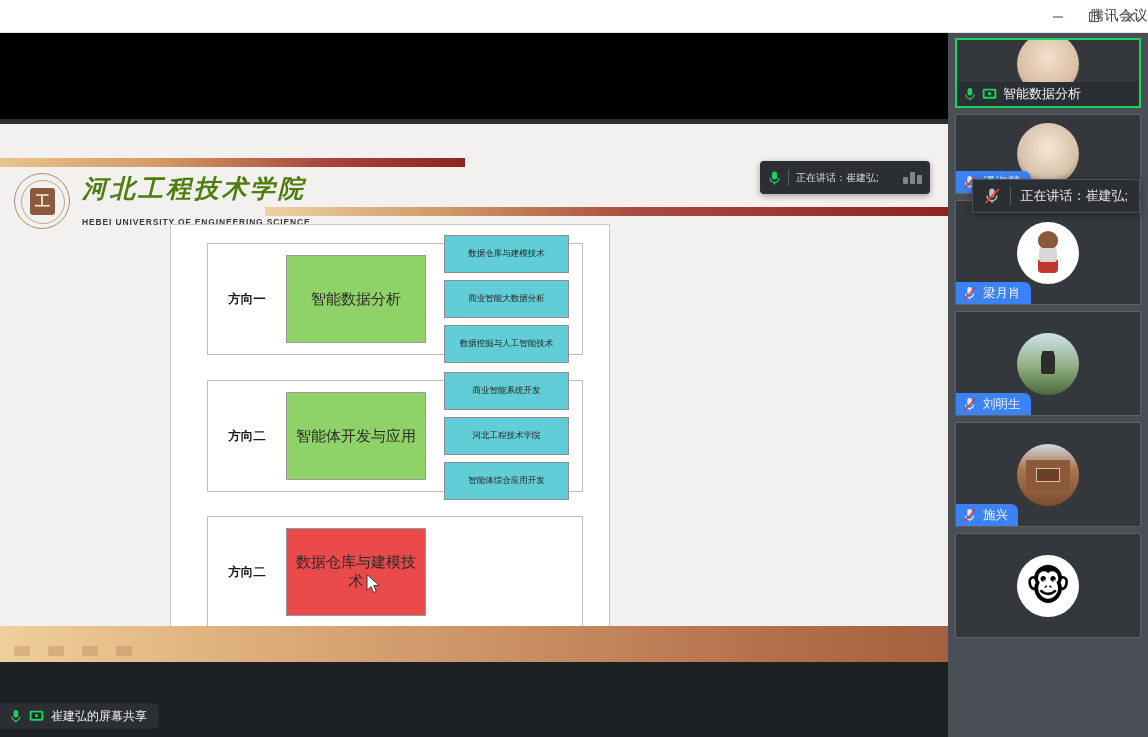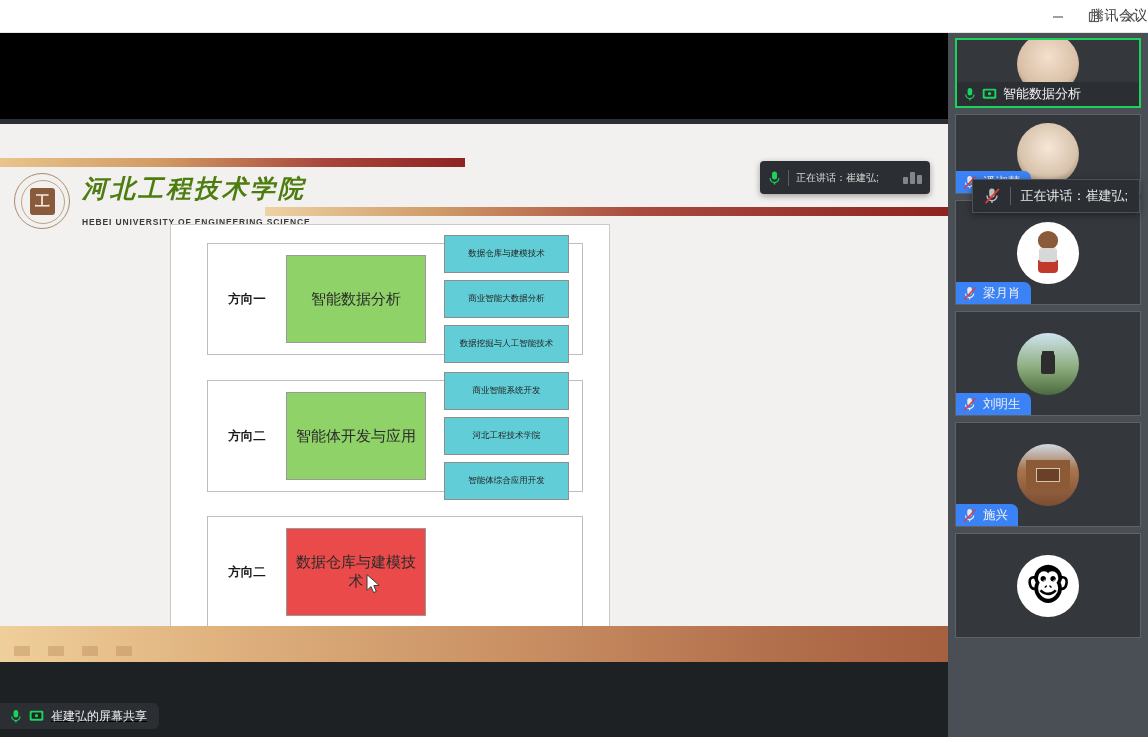--- a/index.html
+++ b/index.html
@@ -160,21 +160,20 @@
     display: block; width: 5px; background: #c9ccd1; border-radius: 1px;
   }
 
   
   .share-label {
     position: absolute; left: 0; bottom: 8px;
     height: 26px; background: #2b2e33;
     border-top-right-radius: 6px; border-bottom-right-radius: 6px;
     display: flex; align-items: center; gap: 7px; padding: 0 12px 0 10px;
     z-index: 13;
-    text-decoration: underline;
   }
   .share-label-text { font-size: 12px; color: #f0f0f0; white-space: nowrap; }
 
   
   .rail {
     position: absolute; top: 33px; right: 0; width: 200px; height: 704px;
     background: #4a4f55; padding: 5px 4px 0 4px; overflow: hidden;
   }
   .tile {
     position: relative; width: 186px; height: 80px; margin: 0 auto 6px auto;

